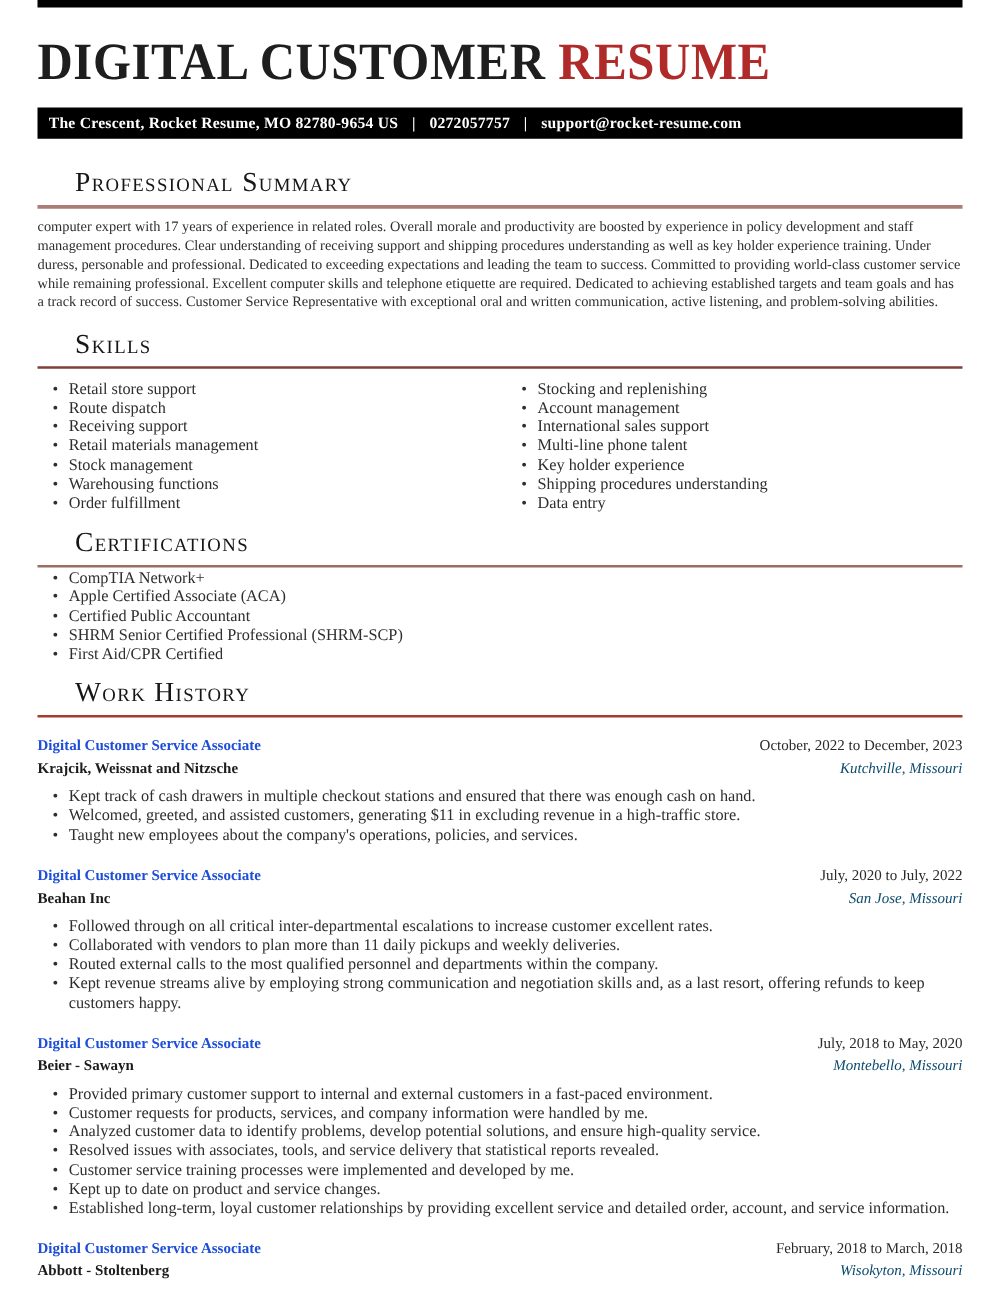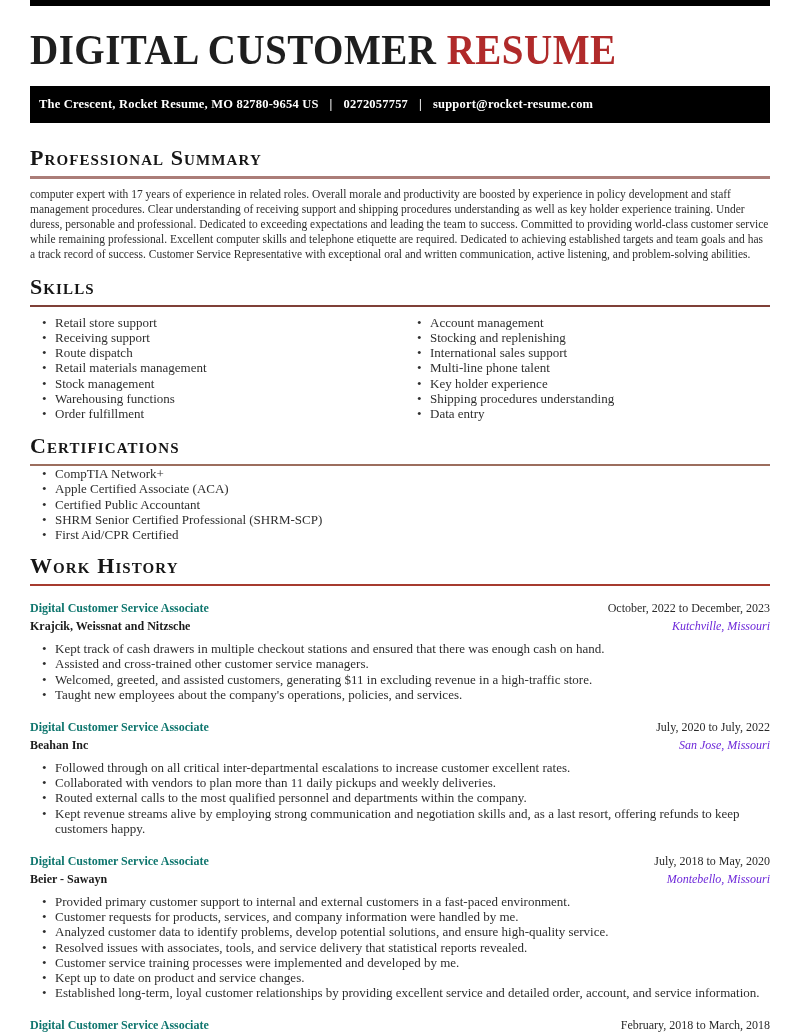--- a/index.html
+++ b/index.html
@@ -25,37 +25,38 @@
     white-space: nowrap;
     transform: scaleX(0.93);
     transform-origin: left center;
   }
   .title .accent { }
 
   .contact-bar {
     margin-top: 13px;
     background: #000;
     color: #fff;
-    height: 37px;
+    height: 25px;
     display: flex;
     align-items: center;
     padding-left: 9px;
     font-weight: bold;
     font-size: 12.5px;
     letter-spacing: 0.2px;
   }
   .contact-bar .sep { margin: 0 11px; font-weight: bold; }
 
   .section-heading {
     font-variant: small-caps;
-    font-weight: bold;
+    font-weight: normal;
     font-size: 22px;
     letter-spacing: 1.1px;
     line-height: 26px;
     color: #161616;
+    margin-left: 30px;
   }
   .mt-summary  { margin-top: 22px; }
   .mt-skills   { margin-top: 4px; }
   .mt-certs    { margin-top: 12px; }
   .mt-work     { margin-top: 11px; }
 
   .rule  { height: 3px; margin-top: 5px; background: #ab7d78; }
   .rule.r-skills { height: 2px; }
   .rule.r-certs  { height: 2px; }
   .rule.r-work   { height: 2px; }
@@ -77,24 +78,24 @@
     color: #2e2e2e;
   }
   ul.bullets li::before { content: "\2022"; position: absolute; left: 12px; top: 0; }
 
   .skills-grid { display: grid; grid-template-columns: 375px auto; margin-top: 8px; }
   .certs-list  { margin-top: 8px; }
 
   .job { margin-top: 16px; }
   .job.first { margin-top: 13px; }
   .job-row { display: flex; justify-content: space-between; line-height: 18px; }
-  .job-title   { font-weight: bold; font-size: 12px; color: #0f766e; }
+  .job-title   { font-weight: bold; font-size: 12px; color: #1d4ed8; }
   .job-dates   { font-size: 12px; color: #2a2a2a; }
   .job-company { font-weight: bold; font-size: 12px; color: #1c1c1c; }
-  .job-location{ font-style: italic; font-size: 12px; color: #6d28d9; }
+  .job-location{ font-style: italic; font-size: 12px; color: #0c4a6e; }
   .job ul.bullets { margin-top: 6px; }
 </style>
 </head>
 <body>
 
 <div class="page">
   <div class="content">
 
     <div class="top-rule"></div>
 
@@ -110,30 +111,30 @@
 
     <div class="section-heading mt-summary">Professional Summary</div>
     <div class="rule r-summary" style="background-color: rgb(171, 125, 120);"></div>
     <p class="summary-text">computer expert with 17 years of experience in related roles. Overall morale and productivity are boosted by experience in policy development and staff management procedures. Clear understanding of receiving support and shipping procedures understanding as well as key holder experience training. Under duress, personable and professional. Dedicated to exceeding expectations and leading the team to success. Committed to providing world-class customer service while remaining professional. Excellent computer skills and telephone etiquette are required. Dedicated to achieving established targets and team goals and has a track record of success. Customer Service Representative with exceptional oral and written communication, active listening, and problem-solving abilities.</p>
 
     <div class="section-heading mt-skills">Skills</div>
     <div class="rule r-skills" style="background-color: rgb(127, 64, 56);"></div>
     <div class="skills-grid">
       <ul class="bullets">
         <li>Retail store support</li>
+        <li>Route dispatch</li>
         <li>Receiving support</li>
-        <li>Route dispatch</li>
         <li>Retail materials management</li>
         <li>Stock management</li>
         <li>Warehousing functions</li>
         <li>Order fulfillment</li>
       </ul>
       <ul class="bullets">
+        <li>Stocking and replenishing</li>
         <li>Account management</li>
-        <li>Stocking and replenishing</li>
         <li>International sales support</li>
         <li>Multi-line phone talent</li>
         <li>Key holder experience</li>
         <li>Shipping procedures understanding</li>
         <li>Data entry</li>
       </ul>
     </div>
 
     <div class="section-heading mt-certs">Certifications</div>
     <div class="rule r-certs" style="background-color: rgb(156, 110, 94);"></div>
@@ -152,21 +153,20 @@
       <div class="job-row">
         <span class="job-title">Digital Customer Service Associate</span>
         <span class="job-dates">October, 2022 to December, 2023</span>
       </div>
       <div class="job-row">
         <span class="job-company">Krajcik, Weissnat and Nitzsche</span>
         <span class="job-location">Kutchville, Missouri</span>
       </div>
       <ul class="bullets">
         <li>Kept track of cash drawers in multiple checkout stations and ensured that there was enough cash on hand.</li>
-        <li>Assisted and cross-trained other customer service managers.</li>
         <li>Welcomed, greeted, and assisted customers, generating $11 in excluding revenue in a high-traffic store.</li>
         <li>Taught new employees about the company's operations, policies, and services.</li>
       </ul>
     </div>
 
     <div class="job">
       <div class="job-row">
         <span class="job-title">Digital Customer Service Associate</span>
         <span class="job-dates">July, 2020 to July, 2022</span>
       </div>

